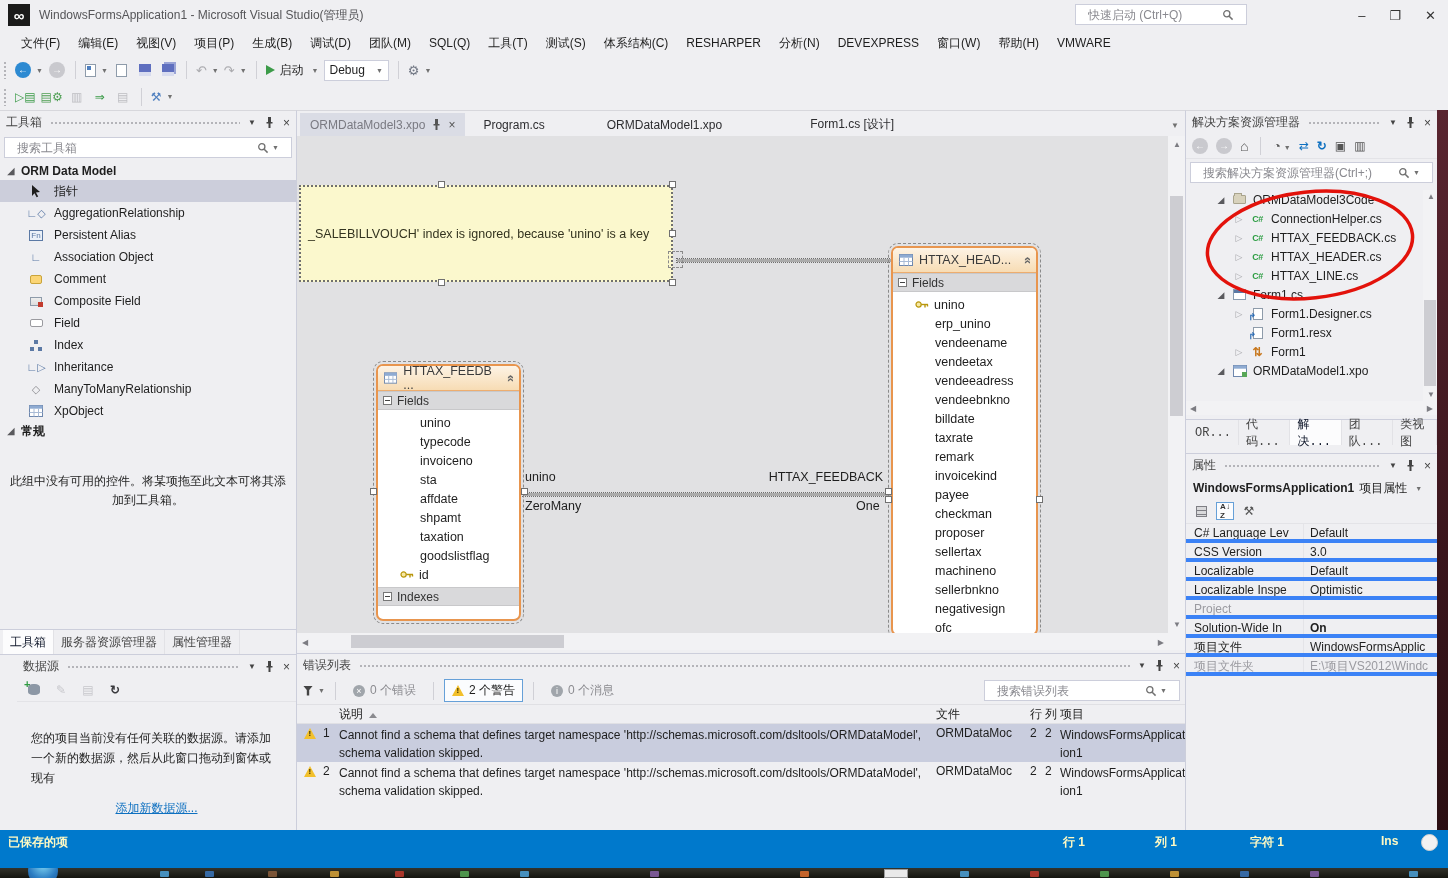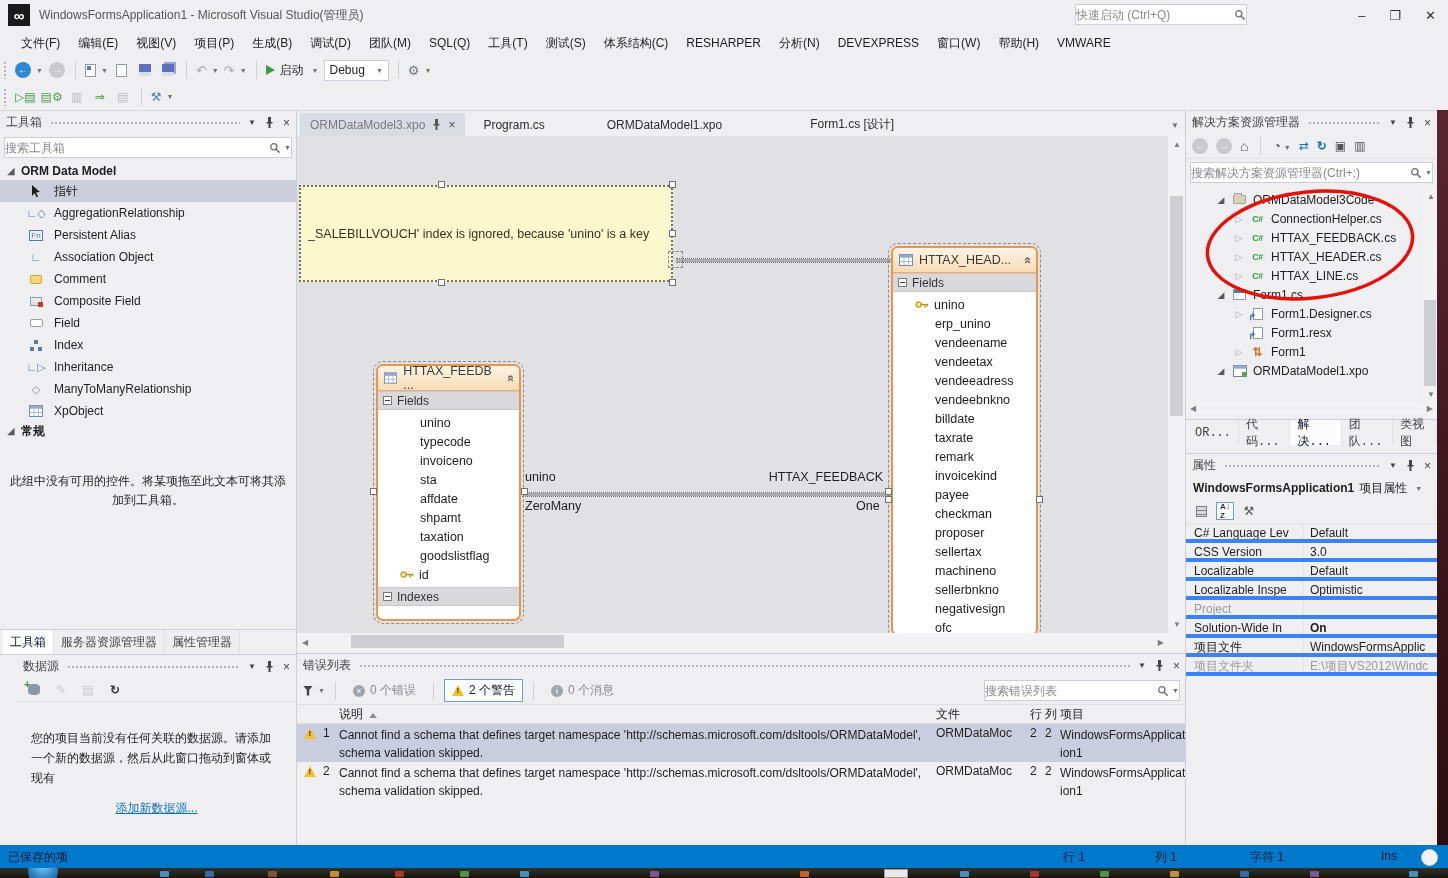--- a/index.html
+++ b/index.html
@@ -3,21 +3,21 @@
 <meta charset="utf-8">
 <style>
   * { margin:0; padding:0; box-sizing:border-box; }
   html,body { width:1448px; height:878px; }
   body { position:relative; background:#EFEFF2; font-family:"Liberation Sans",sans-serif; font-size:12px; color:#1E1E1E; overflow:hidden; }
 
   
   .grip { flex:1; height:5px; margin:0 8px; background-image:radial-gradient(circle,#B4B4B9 1px,transparent 1.3px); background-size:4px 4px; background-position:0 1px; }
   .tw-btns { display:flex; align-items:center; gap:9px; color:#444; }
   .tw-btns .g { font-size:8px; line-height:10px; cursor:default; }
-  .searchbox { display:flex; align-items:center; background:#fff; border:1px solid #CCCEDB; height:21px; padding:0 0; }
+  .searchbox { display:flex; align-items:center; background:#fff; border:1px solid #CCCEDB; height:21px; padding:0 12px; }
   .searchbox input { flex:1; border:0; outline:0; font:12px "Liberation Sans",sans-serif; color:#1E1E1E; background:transparent; min-width:0; }
   .searchbox input::placeholder { color:#8A8A90; opacity:1; }
   .ddv { font-size:7px; color:#717171; margin-left:3px; }
   .sep-v { width:1px; height:18px; background:#D0D0D6; margin:0 4px; }
 
   
   .titlebar { position:absolute; top:0; left:0; right:0; height:30px; display:flex; align-items:center; padding-left:8px; gap:9px; }
   .vslogo { width:22px; height:22px; background:#1A1A1A; color:#fff; font-size:15px; font-weight:bold; display:flex; align-items:center; justify-content:center; }
   .title-text { color:#555558; }
   .quicklaunch { position:absolute; top:4px; right:201px; width:172px; }
@@ -159,21 +159,21 @@
   .grid9 { width:11px; height:11px; background:linear-gradient(#7E7E84,#7E7E84) 0 3.5px/11px 1px no-repeat, linear-gradient(#7E7E84,#7E7E84) 0 7.5px/11px 1px no-repeat, #D9D9DB; border:1px solid #7E7E84; }
   .az { font-size:8px; font-weight:bold; color:#333; }
   .prow { display:flex; height:19px; line-height:18px; border-bottom:4px solid #3b82f6; }
   .pname { width:118px; flex:none; padding-left:8px; overflow:hidden; white-space:nowrap; border-right:1px solid #E4E4E8; }
   .pval { flex:1; padding-left:6px; overflow:hidden; white-space:nowrap; }
   .dim { color:#9A9AA0; }
   .bold { font-weight:bold; }
   .props-desc { position:absolute; left:0; right:0; top:268px; border-top:1px solid #CCCEDB; padding:9px 8px; line-height:18px; }
 
   
-  .statusbar { position:absolute; left:0; right:0; bottom:10px; height:23px; background:#0079CC; color:#0f172a; }
+  .statusbar { position:absolute; left:0; right:0; bottom:10px; height:38px; background:#0079CC; color:#fef9c3;font-weight:bold; }
   .statusbar span { position:absolute; top:4px; }
   .sb-circle { position:absolute; right:10px; top:3px; width:17px; height:17px; border-radius:50%; background:#F2F2F2; border:1px solid #D0D0D0; }
   .taskbar { position:absolute; left:0; right:0; bottom:0; height:10px; background:linear-gradient(#32322A,#15150F); overflow:hidden; }
   .orb { position:absolute; left:28px; bottom:-8px; width:30px; height:30px; border-radius:50%; background:radial-gradient(circle at 50% 30%,#7FD4F2,#2B7CC2 55%,#1E4E86); }
   .tkicon { position:absolute; bottom:1px; width:9px; height:6px; border-radius:1px; opacity:.85; }
   .tkwin { position:absolute; bottom:0; left:884px; width:24px; height:9px; background:#E9E9E9; border:1px solid #9A9A9A; }
 </style>
 </head>
 <body>
 

